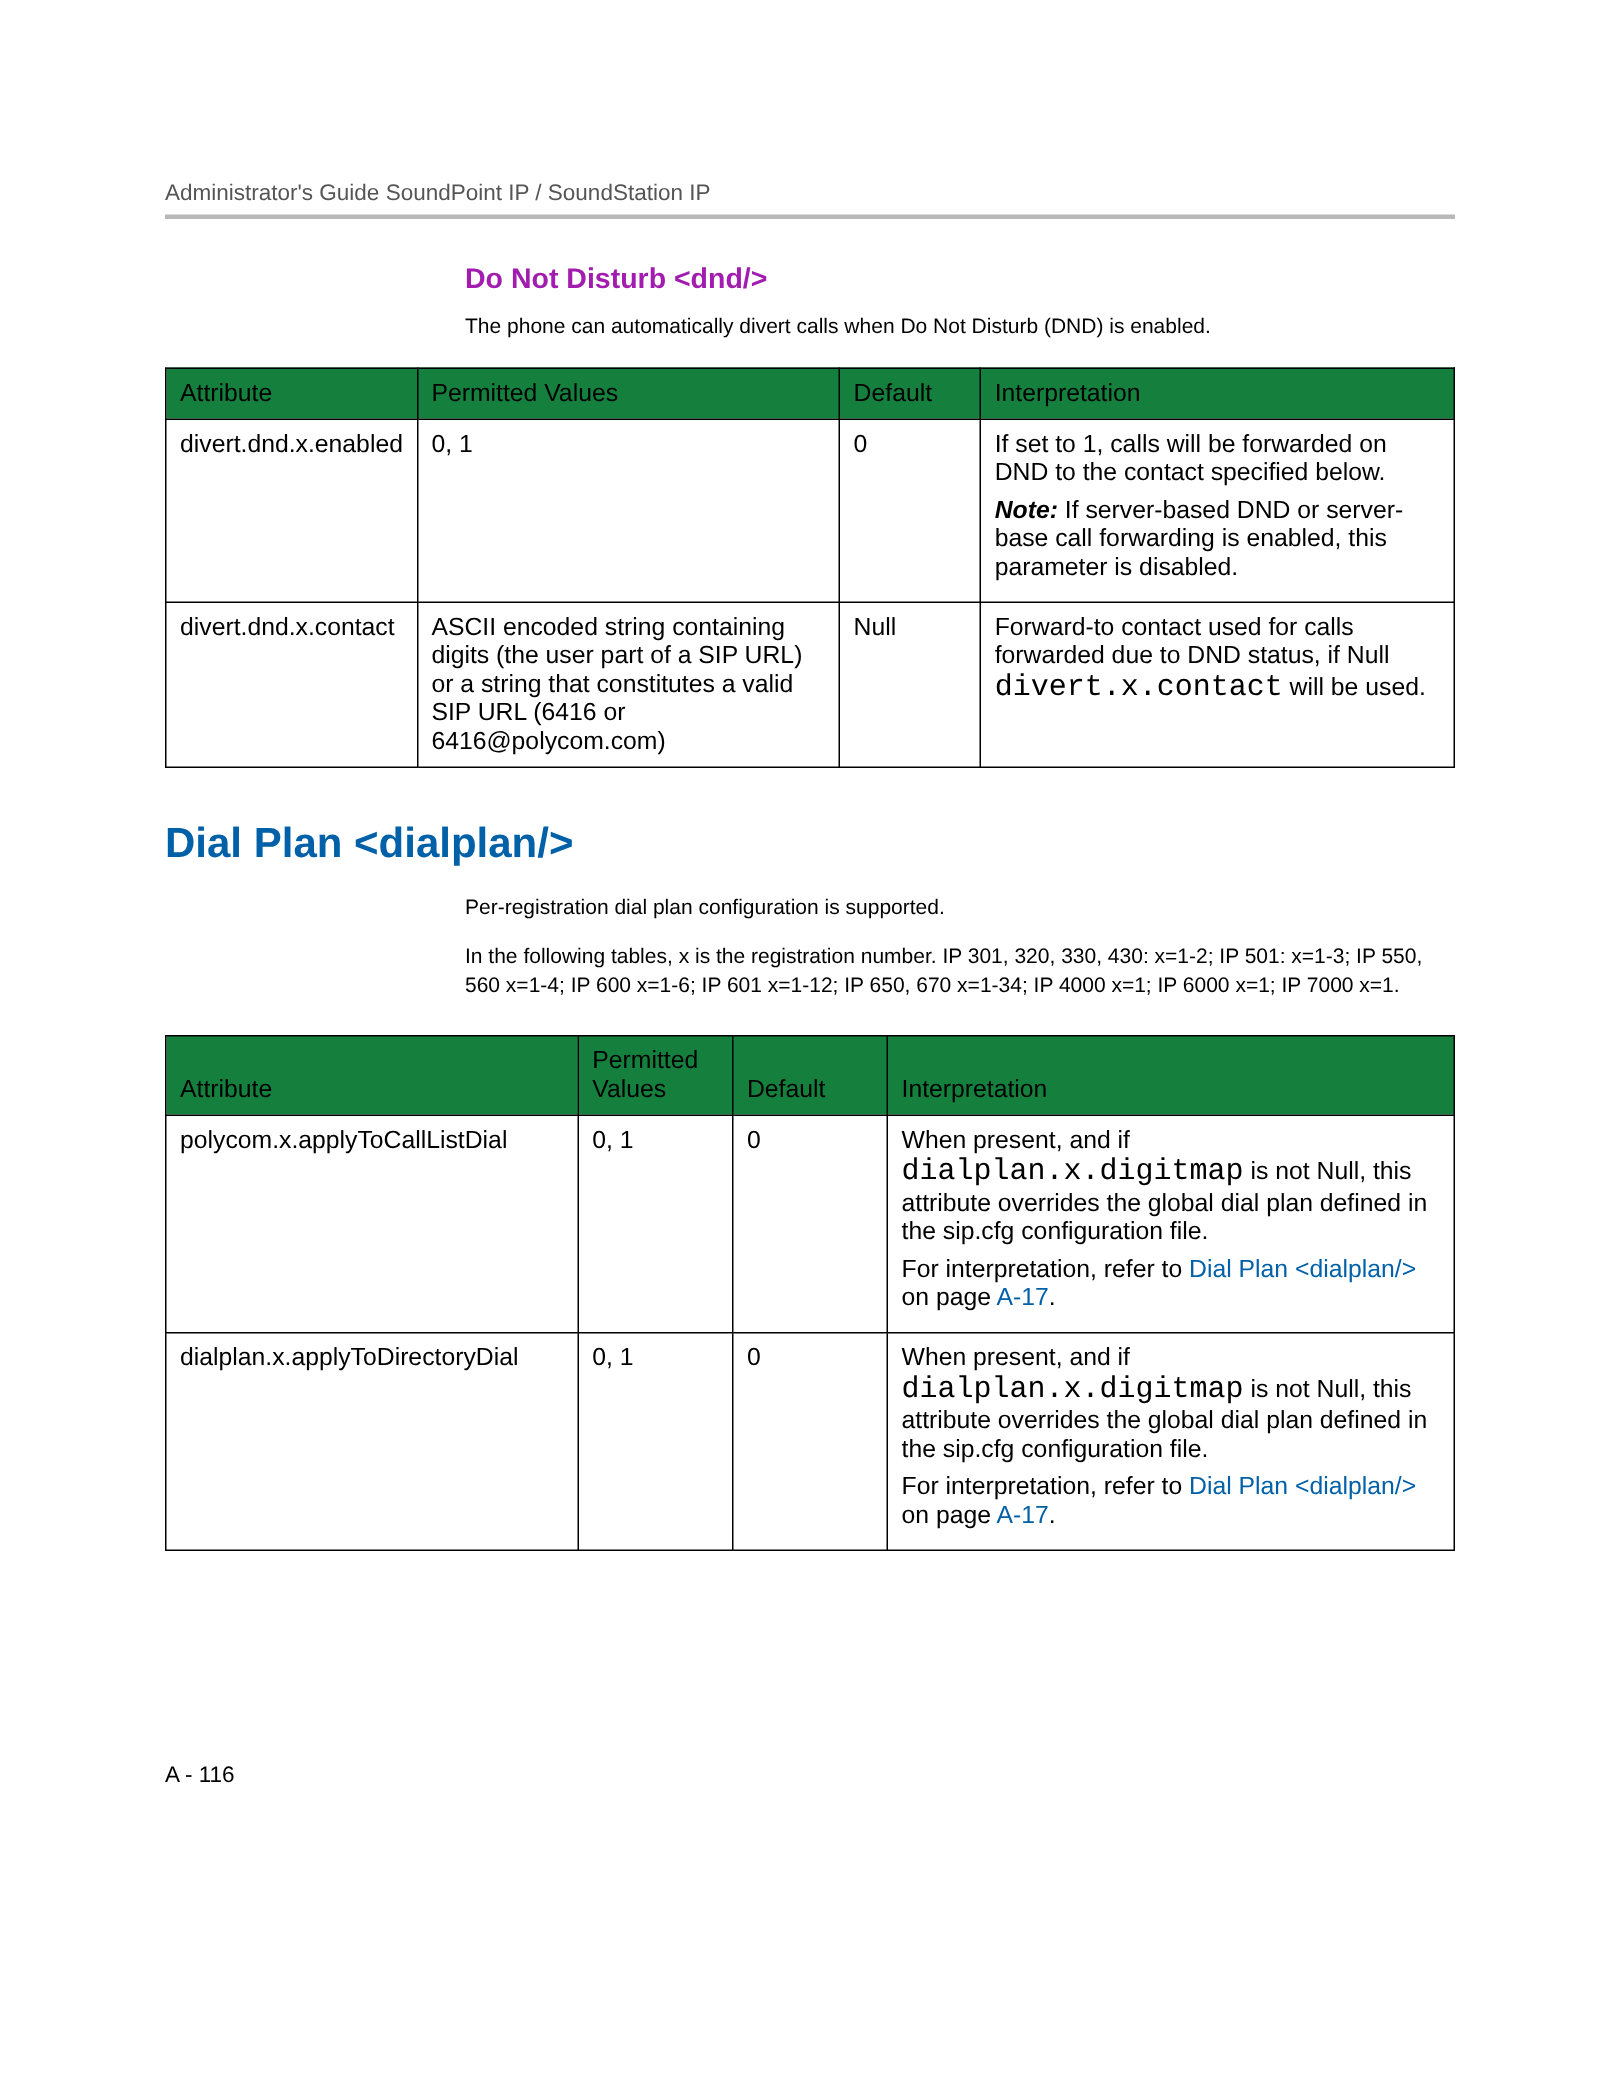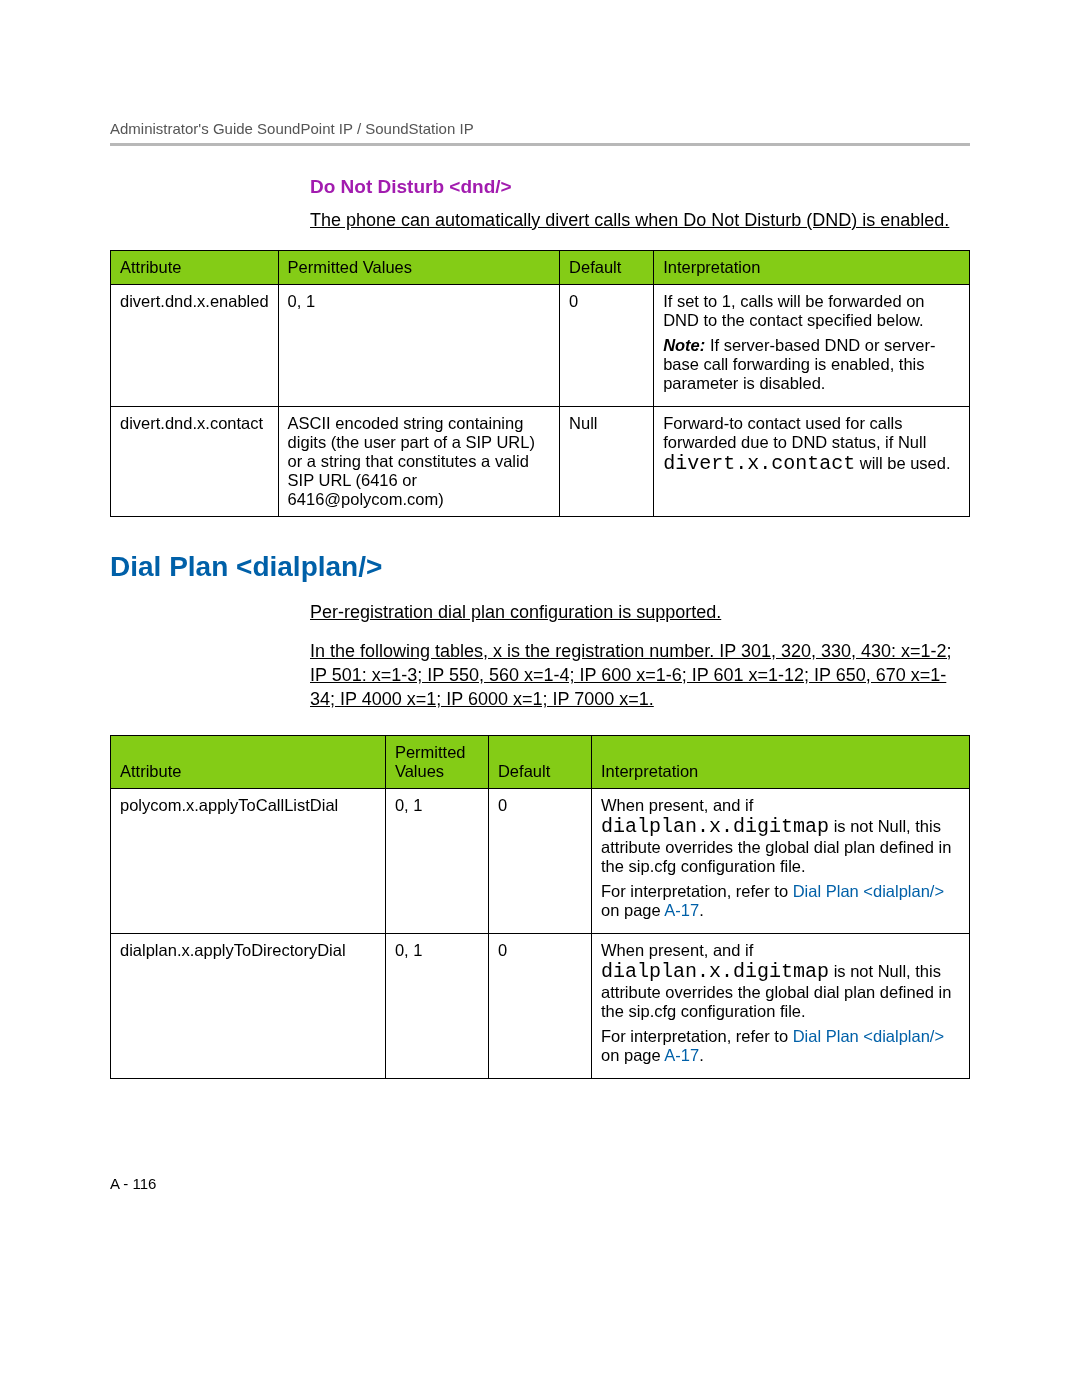--- a/index.html
+++ b/index.html
@@ -28,24 +28,23 @@
   .indent-block {
     margin-left: 200px;
   }
   .subheading {
     color: #a21caf;
     font-weight: bold;
     font-size: 19px;
     margin-bottom: 10px;
   }
   .body-text {
-    font-size: 18px;
+    font-size: 14px;
     line-height: 1.35;
     margin-bottom: 18px;
-    text-decoration: underline;
   }
   .h2-blue {
     color: #0060a8;
     font-size: 28px;
     font-weight: bold;
     margin: 34px 0 16px 0;
   }
   table.attr-table {
     border-collapse: collapse;
     width: 100%;
@@ -54,21 +53,21 @@
   }
   table.attr-table th,
   table.attr-table td {
     border: 1px solid #000;
     padding: 7px 9px;
     text-align: left;
     vertical-align: top;
     font-weight: normal;
   }
   table.attr-table th {
-    background: #84cc16;
+    background: #15803d;
     vertical-align: bottom;
   }
   .note-bi { font-style: italic; font-weight: bold; }
   .mono { font-family: "Courier New", monospace; font-size: 20px; }
   .link { color: #0060a8; }
   .page-number {
     position: absolute;
     left: 110px;
     bottom: 205px;
     font-size: 15px;

